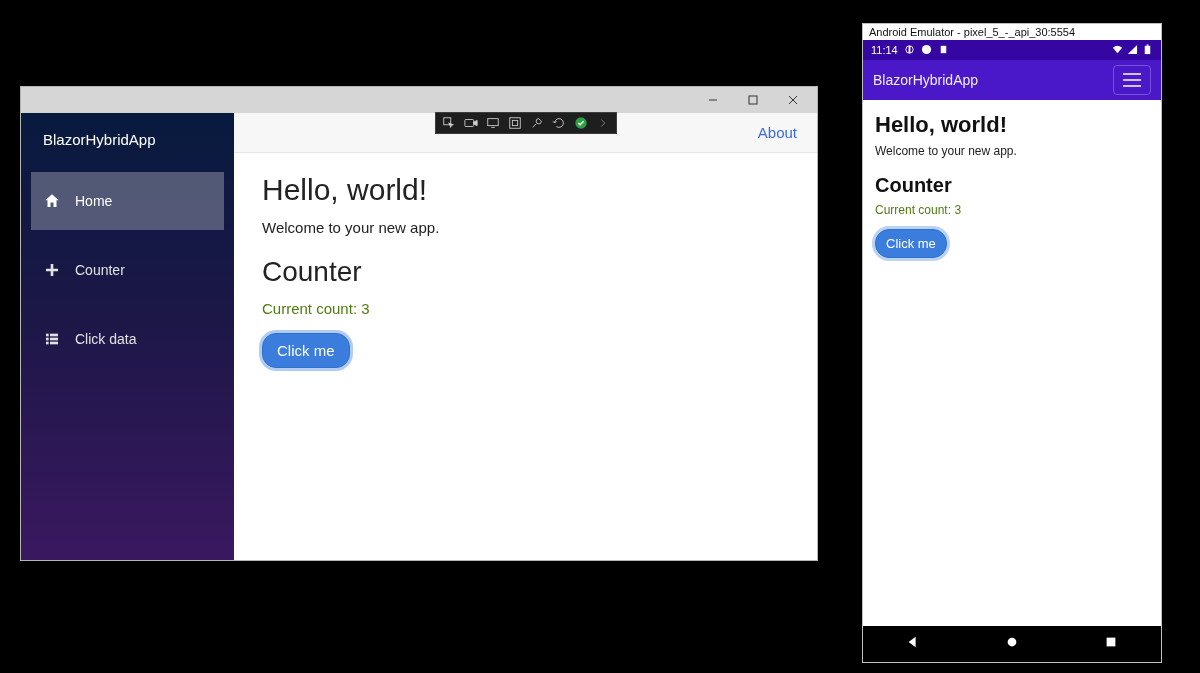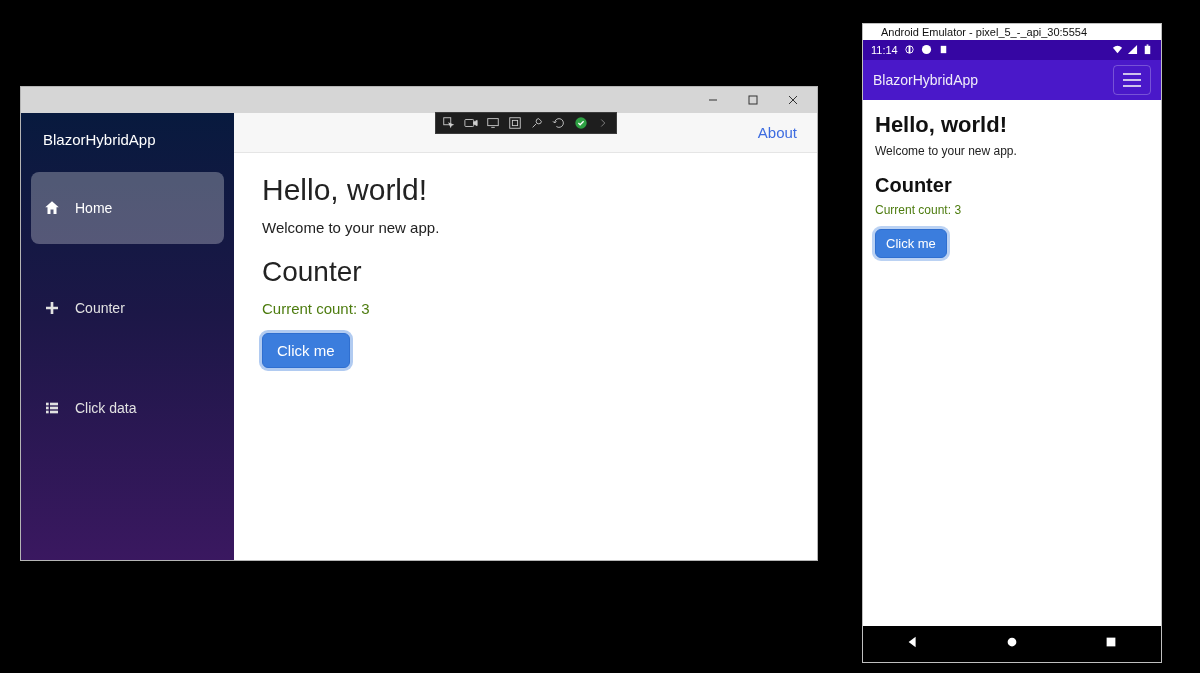--- a/index.html
+++ b/index.html
@@ -57,25 +57,25 @@
     padding: 18px 16px 24px 22px;
     color: #fff;
     font-size: 15px;
     font-weight: 400;
   }
   .nav-list { list-style: none; padding: 0 10px; }
   .nav-item {
     display: flex;
     align-items: center;
     gap: 14px;
-    padding: 27px 12px;
-    border-radius: 8px;
+    padding: 20px 12px;
+    border-radius: 0;
     color: #e2e2e2;
     font-size: 14px;
-    margin-bottom: 28px;
+    margin-bottom: 11px;
     cursor: pointer;
   }
   .nav-item.active { background: rgba(255,255,255,0.28); color: #fff; }
   .nav-icon { width: 18px; height: 18px; flex: 0 0 18px; display: flex; align-items: center; justify-content: center; }
 
   .main {
     flex: 1;
     display: flex;
     flex-direction: column;
     background: #fff;
@@ -119,21 +119,21 @@
 
   .content { padding: 20px 28px; }
   .content h1 { font-size: 30px; font-weight: 500; margin-bottom: 12px; color: #222; }
   .content p.welcome { font-size: 15px; margin-bottom: 20px; color: #222; }
   .content h2 { font-size: 28px; font-weight: 500; margin-bottom: 12px; color: #222; }
   .count-line { font-size: 15px; margin-bottom: 16px; color: #4d7c0f; }
   .btn-primary {
     background: #3b7ddd;
     color: #fff;
     border: 1px solid #2f6fd0;
-    border-radius: 6px;
+    border-radius: 14px;
     padding: 8px 14px;
     font-size: 15px;
     cursor: pointer;
     box-shadow: 0 0 0 3px rgba(59,125,221,0.4);
   }
   .btn-primary.small { padding: 6px 10px; font-size: 13px; box-shadow: 0 0 0 3px rgba(59,125,221,0.35); }
 
   
   .emulator {
     position: absolute;
@@ -143,21 +143,21 @@
     height: 640px;
     background: #fff;
     border: 1px solid #bfbfbf;
     display: flex;
     flex-direction: column;
   }
   .emu-title {
     height: 16px;
     font-size: 11px;
     color: #111;
-    padding: 1px 18px;
+    padding: 1px 6px;
     line-height: 14px;
     background: #fff;
   }
   .emu-screen {
     flex: 1;
     background: #fff;
     display: flex;
     flex-direction: column;
   }
   .android-status {

